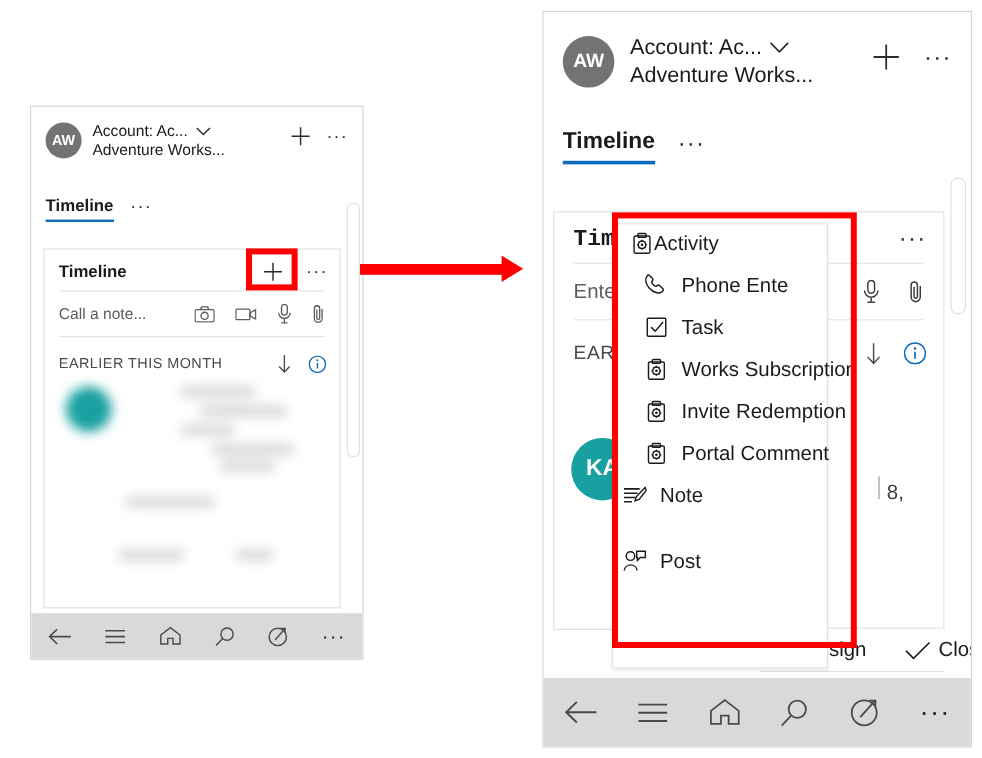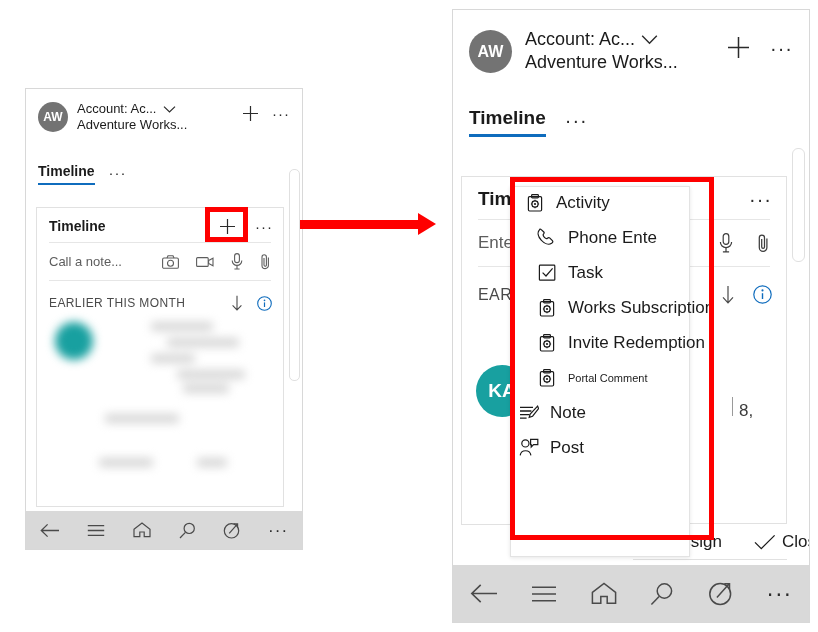--- a/index.html
+++ b/index.html
@@ -263,21 +263,21 @@
           <span class="underline" style="bottom:-8px;height:3px;"></span>
         </div>
         <span class="dots" style="font-size:20px;padding-top:5px;">···</span>
       </div>
 
       <div style="position:absolute;right:4px;top:138px;width:11px;height:112px;border:1px solid #e0e0e0;border-radius:6px;"></div>
 
       <div class="card" style="left:8px;top:166px;right:22px;bottom:97px;">
 
         <div class="card-hd" style="padding:10px 14px 8px 16px;height:42px;box-sizing:border-box;">
-          <div class="card-title" style="font-size:19px;">Tim</div>
+          <div class="card-title" style="font-size:19px;font-family:Liberation Mono, monospace;">Tim</div>
           <span class="dots" style="font-size:20px;">···</span>
         </div>
         <div class="rule" style="margin:0 16px;"></div>
 
         <div class="noterow" style="padding:13px 16px 13px 16px;">
           <span style="font-size:17px;">Ente</span>
           <span class="noteicons" style="gap:24px;">
             <span>
               <svg width="14" height="20" viewBox="0 0 14 20">
                   <rect x="4.2" y="0.7" width="5.6" height="10.6" rx="2.8" fill="none" stroke="#3c3c3c" stroke-width="1.2"></rect>
@@ -377,21 +377,21 @@
       </div>
 
       <div class="menu" style="left:57px;top:176px;width:180px;height:371px;">
         <div style="padding:6px 0 6px 0;"></div>
       </div>
     </div>
   </div>
 
   <div style="position:absolute;left:509px;top:185px;width:180px;z-index:60;">
     <div id="menu-list">
-        <div class="mi" style="height: 35px; padding-left: 16px; gap: 11px;">
+        <div class="mi" style="height: 35px; padding-left: 16px; ">
           <span class="mic" style="width: 20px; height: 20px;">
             <svg width="18" height="19" viewBox="0 0 18 19">
               <rect x="2.4" y="3.6" width="13.2" height="14.4" rx="1.2" fill="none" stroke="#1b1b1b" stroke-width="1.2"></rect>
               <rect x="5.6" y="1.6" width="6.8" height="3.2" rx="0.8" fill="none" stroke="#1b1b1b" stroke-width="1.2"></rect>
               <circle cx="9" cy="11" r="3.1" fill="none" stroke="#1b1b1b" stroke-width="1.2"></circle>
               <circle cx="9" cy="11" r="1.1" fill="#1b1b1b"></circle>
               <path d="M9 6.8 V8.2 M9 13.8 V15.2 M4.9 11 H6.3 M11.7 11 H13.1 M6.2 8.2 L7.1 9.1 M10.9 12.9 L11.8 13.8 M11.8 8.2 L10.9 9.1 M7.1 12.9 L6.2 13.8" stroke="#1b1b1b" stroke-width="1.1"></path>
             </svg>
           </span>
           <span class="mlabel" style="font-size: 17px; color: rgb(27, 27, 27);">Activity</span>
@@ -440,32 +440,32 @@
         <div class="mi" style="height: 35px; padding-left: 28px; gap: 11px;">
           <span class="mic" style="width: 20px; height: 20px;">
             <svg width="18" height="19" viewBox="0 0 18 19">
               <rect x="2.4" y="3.6" width="13.2" height="14.4" rx="1.2" fill="none" stroke="#1b1b1b" stroke-width="1.2"></rect>
               <rect x="5.6" y="1.6" width="6.8" height="3.2" rx="0.8" fill="none" stroke="#1b1b1b" stroke-width="1.2"></rect>
               <circle cx="9" cy="11" r="3.1" fill="none" stroke="#1b1b1b" stroke-width="1.2"></circle>
               <circle cx="9" cy="11" r="1.1" fill="#1b1b1b"></circle>
               <path d="M9 6.8 V8.2 M9 13.8 V15.2 M4.9 11 H6.3 M11.7 11 H13.1 M6.2 8.2 L7.1 9.1 M10.9 12.9 L11.8 13.8 M11.8 8.2 L10.9 9.1 M7.1 12.9 L6.2 13.8" stroke="#1b1b1b" stroke-width="1.1"></path>
             </svg>
           </span>
-          <span class="mlabel" style="font-size: 11px; color: rgb(27, 27, 27);">Portal Comment</span>
+          <span class="mlabel" style="font-size: 17px; color: rgb(27, 27, 27);">Portal Comment</span>
         </div>
         <div class="mi" style="height: 35px; padding-left: 10px; gap: 11px;">
           <span class="mic" style="width: 20px; height: 20px;">
             <svg width="20" height="19" viewBox="0 0 20 19">
               <path d="M1 4.4 H14 M1 8 H12.4 M1 11.6 H10.6 M1 15.2 H7.6" stroke="#1b1b1b" stroke-width="1.3"></path>
               <path d="M18.6 3.2 L11.2 11 L10.2 14.4 L13.6 13.2 L19.6 5.6 Z" fill="none" stroke="#1b1b1b" stroke-width="1.2"></path>
             </svg>
           </span>
           <span class="mlabel" style="font-size: 17px; color: rgb(27, 27, 27);">Note</span>
         </div>
-        <div class="mi" style="height: 35px; padding-left: 10px; gap: 11px;">
+        <div class="mi" style="height: 35px; padding-left: 10px; gap: 11px; margin-top: 20px;">
           <span class="mic" style="width: 20px; height: 20px;">
             <svg width="20" height="19" viewBox="0 0 20 19">
               <circle cx="6.4" cy="5.4" r="3.6" fill="none" stroke="#1b1b1b" stroke-width="1.2"></circle>
               <path d="M1.2 17.4 a5.4 5.4 0 0 1 10.7 0" fill="none" stroke="#1b1b1b" stroke-width="1.2"></path>
               <path d="M11.6 1.4 H18.8 V6.6 H14.6 L12.2 9 V6.6 H11.6 Z" fill="none" stroke="#1b1b1b" stroke-width="1.2"></path>
             </svg>
           </span>
           <span class="mlabel" style="font-size: 17px; color: rgb(27, 27, 27);">Post</span>
         </div>
       </div>

